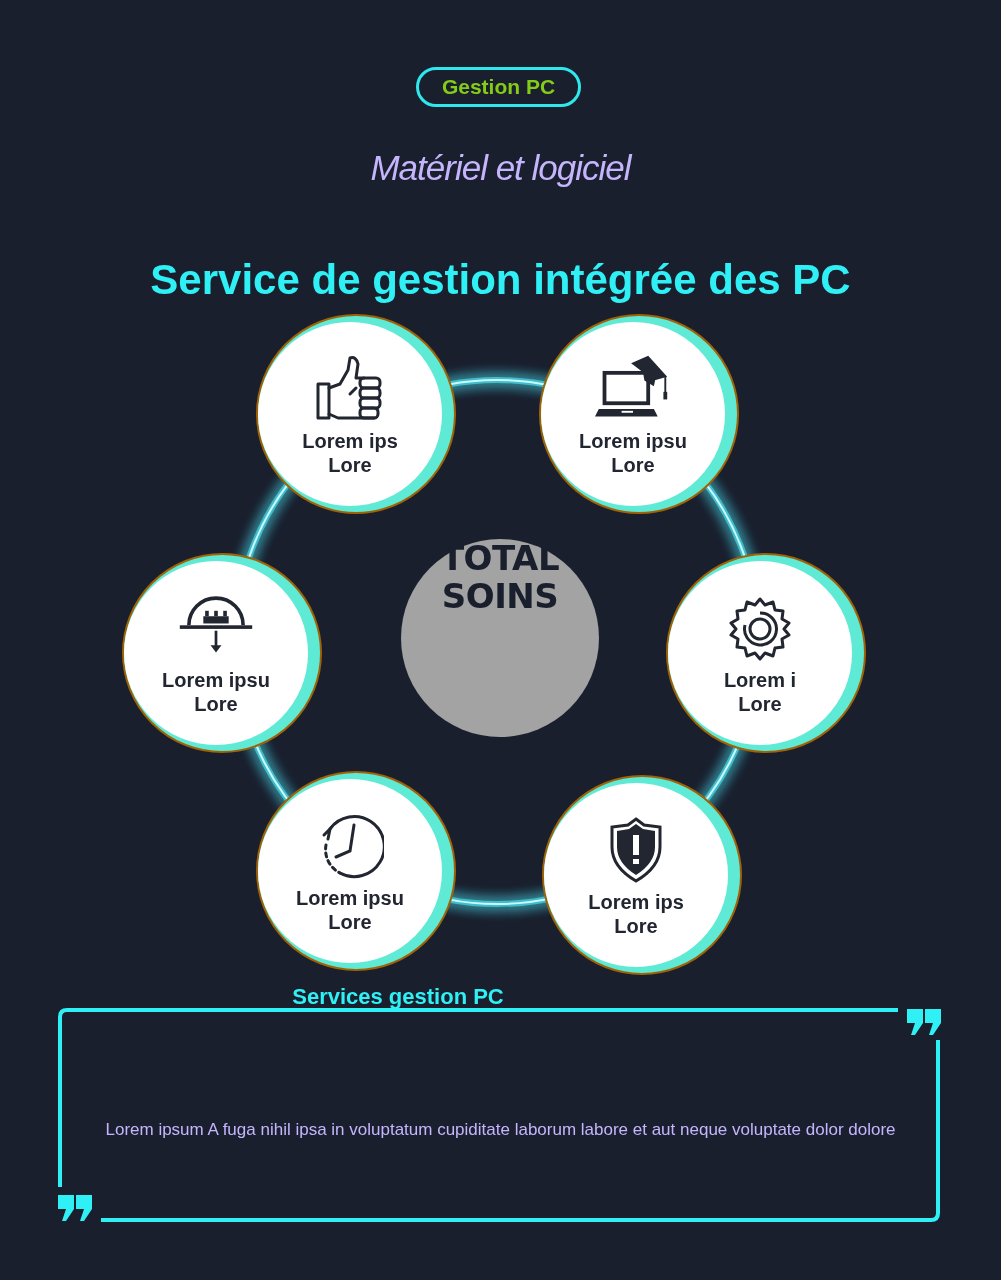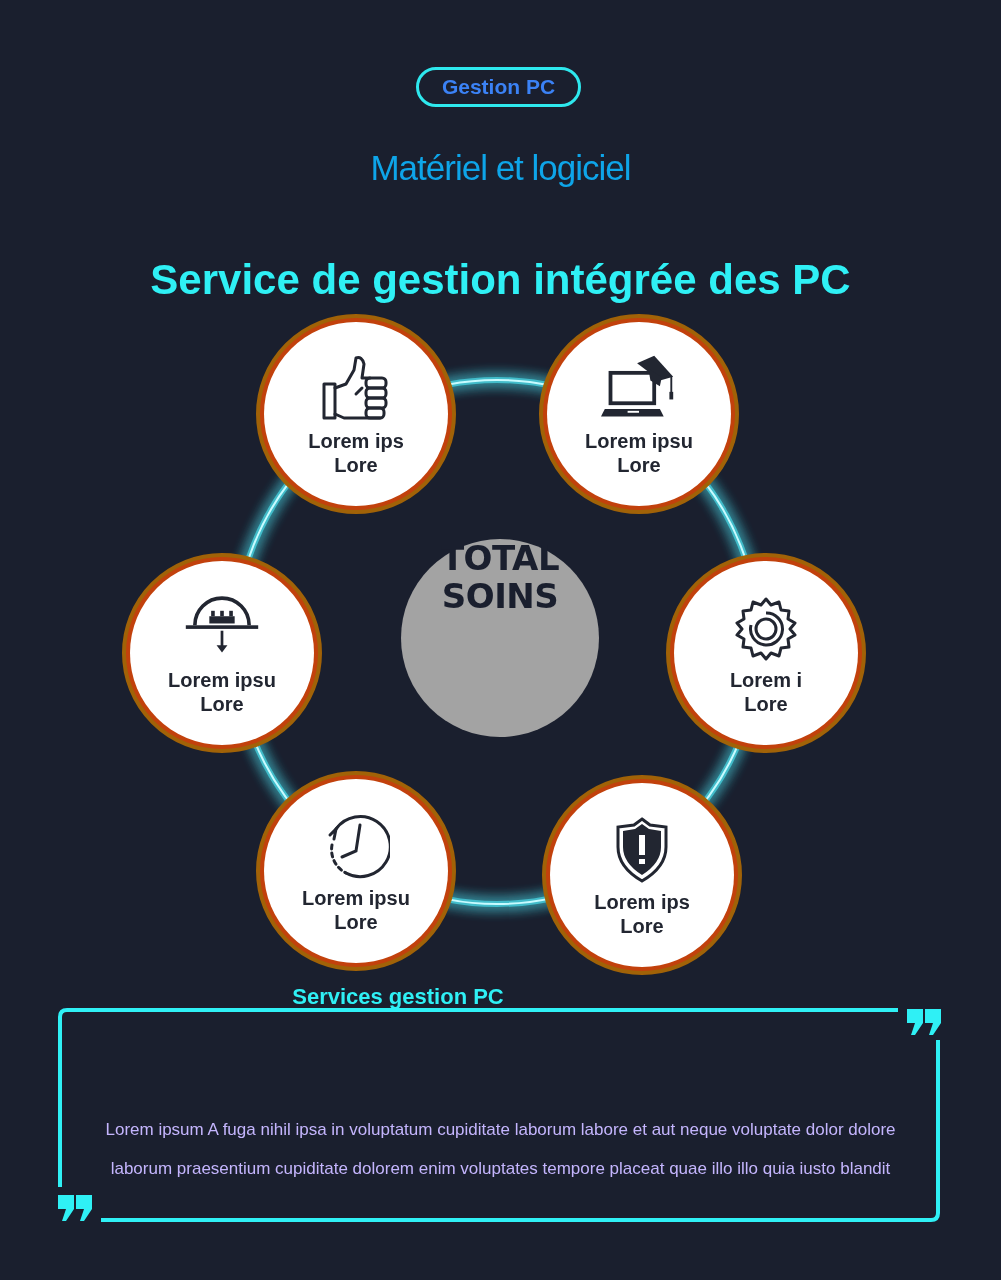--- a/index.html
+++ b/index.html
@@ -1,21 +1,21 @@
 <!DOCTYPE html>
 <html><head>
 <meta charset="utf-8">
 <style>
   html,body{margin:0;padding:0;}
   body{width:1001px;height:1280px;background:#1a1f2e;position:relative;overflow:hidden;font-family:"Liberation Sans",sans-serif;}
-  .badge{position:absolute;left:416px;top:67px;width:165px;height:40px;border:3px solid #2ee8ee;border-radius:22px;box-sizing:border-box;color:#3b82f6;font-weight:bold;font-size:21px;display:flex;align-items:center;justify-content:center;}
-  .subtitle{position:absolute;left:0;width:1001px;top:148px;text-align:center;color:#0ea5e9;font-size:35px;letter-spacing:-1px;}
+  .badge{position:absolute;left:416px;top:67px;width:165px;height:40px;border:3px solid #2ee8ee;border-radius:22px;box-sizing:border-box;color:#84cc16;font-weight:bold;font-size:21px;display:flex;align-items:center;justify-content:center;}
+  .subtitle{position:absolute;left:0;width:1001px;top:148px;text-align:center;color:#c4b5fd;font-size:35px;letter-spacing:-1px;font-style:italic;}
   .title{position:absolute;left:0;width:1001px;top:218px;text-align:center;color:#2ff0f5;font-size:42px;font-weight:bold;margin-top:38px;}
   .ring{position:absolute;left:0;top:0;}
-  .node{position:absolute;width:200px;height:200px;border-radius:50%;border:4px solid #a16207;box-sizing:border-box;display:flex;align-items:center;justify-content:center;background:#c2410c;}
+  .node{position:absolute;width:200px;height:200px;border-radius:50%;border:2px solid #a16207;box-sizing:border-box;display:flex;align-items:center;background:#5eead4;}
   .node .inner{width:184px;height:184px;border-radius:50%;background:#ffffff;display:flex;flex-direction:column;align-items:center;justify-content:center;}
   .node .icon{width:76px;height:76px;display:flex;align-items:center;justify-content:center;margin-bottom:2px;}
   .node .label{color:#222631;font-weight:bold;font-size:20px;text-align:center;line-height:24px;}
   .center{position:absolute;left:401px;top:539px;width:198px;height:198px;border-radius:50%;background:#a3a3a3;display:flex;flex-direction:column;align-items:center;}
   .center span{color:#1a1f2e;font-weight:900;font-size:34px;line-height:38px;font-family:"DejaVu Sans",sans-serif;letter-spacing:-0.5px;}
   .quote-box{position:absolute;left:60px;top:1008px;width:881px;height:215px;}
   .box-title{position:absolute;left:0;width:796px;top:984px;text-align:center;color:#2ff0f5;font-weight:bold;font-size:22px;}
   .box-text{position:absolute;left:90px;width:821px;top:1110px;text-align:center;color:#c4b5fd;font-size:17px;line-height:39px;}
 </style>
 </head>
@@ -166,14 +166,13 @@
   </g>
   <g fill="#2ff0f5">
     <path d="M3 190 L19 190 L19 204 L11 216 L7 216 L11 204 L3 204 Z"></path>
     <path d="M21 190 L37 190 L37 204 L29 216 L25 216 L29 204 L21 204 Z"></path>
   </g>
 </svg>
 
 <div class="box-title">Services gestion PC</div>
 <div class="box-text">
   <div>Lorem ipsum A fuga nihil ipsa in voluptatum cupiditate laborum labore et aut neque voluptate dolor dolore</div>
-  <div>laborum praesentium cupiditate dolorem enim voluptates tempore placeat quae illo illo quia iusto blandit</div>
 </div>
 
 </body></html>

